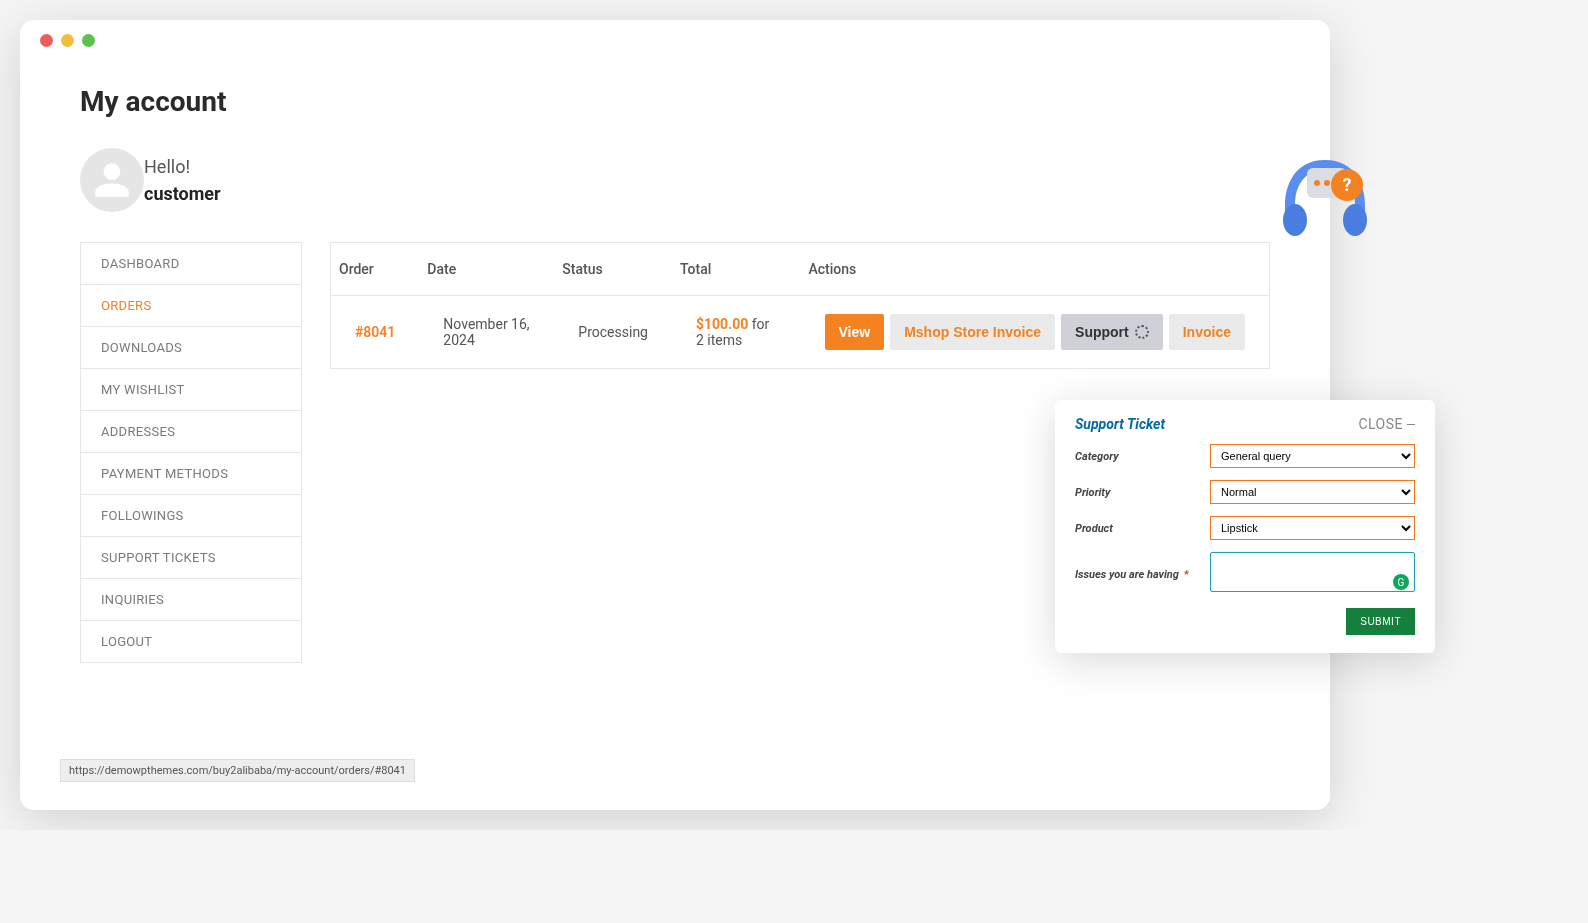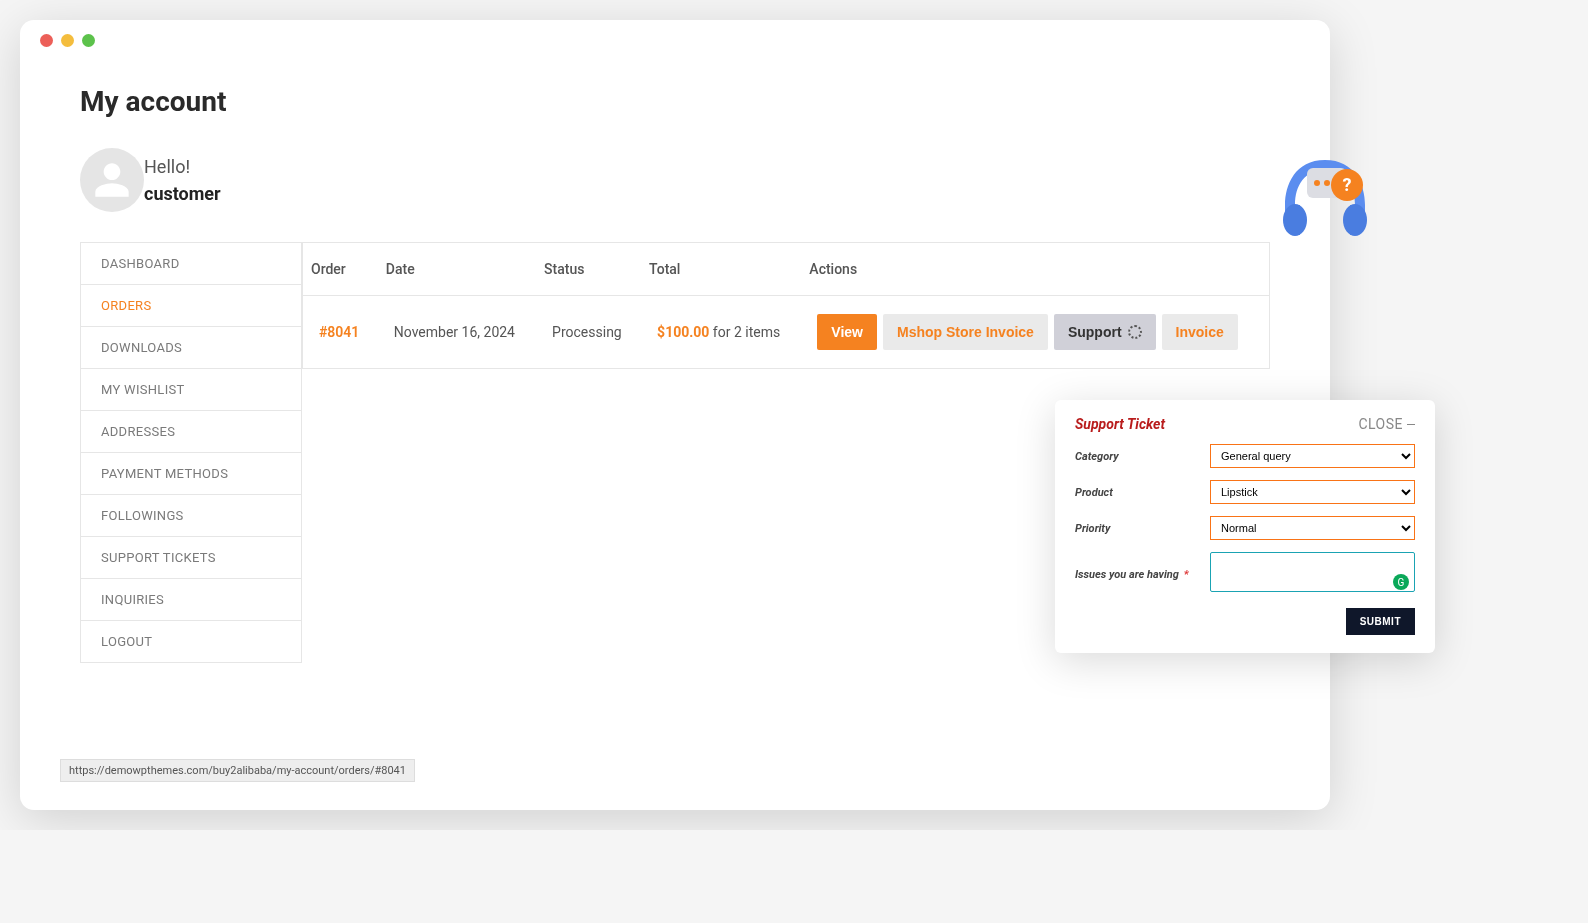--- a/index.html
+++ b/index.html
@@ -62,20 +62,21 @@
   color: #555;
   margin-bottom: 6px;
 }
 .greeting-text .username {
   font-size: 18px;
   font-weight: 700;
   color: #222;
 }
 .layout {
   display: flex;
+  gap: 28px;
   align-items: flex-start;
 }
 .sidebar {
   width: 222px;
   border: 1px solid #e6e6e6;
 }
 .sidebar-item {
   padding: 13px 20px;
   font-size: 13px;
   color: #7a7a7a;
@@ -95,21 +96,21 @@
 }
 .orders-table th {
   text-align: left;
   padding: 18px 8px;
   font-weight: 500;
   font-size: 14px;
   color: #555;
   border-bottom: 1px solid #e6e6e6;
 }
 .orders-table td {
-  padding: 18px 16px;
+  padding: 18px 24px;
   font-size: 14px;
   color: #555;
   vertical-align: middle;
 }
 .order-id { color: #f58220; font-weight: 600; }
 .price { color: #f58220; font-weight: 700; }
 .actions-cell {
   display: flex;
   gap: 6px;
   align-items: center;
@@ -141,21 +142,21 @@
   padding: 16px 20px 18px 20px;
   z-index: 10;
 }
 .popup-header {
   display: flex;
   justify-content: space-between;
   align-items: center;
   margin-bottom: 12px;
 }
 .popup-title {
-  color: #b91c1c;
+  color: #0369a1;
   font-style: italic;
   font-weight: 700;
   font-size: 14px;
 }
 .popup-close {
   font-size: 14px;
   color: #888;
   letter-spacing: 0.5px;
   cursor: pointer;
   display: flex;
@@ -202,24 +203,24 @@
   background: #0aa859;
   border-radius: 50%;
   display: flex;
   align-items: center;
   justify-content: center;
   color: #fff;
   font-size: 10px;
 }
 .submit-row { text-align: right; margin-top: 10px; }
 .btn-submit {
-  background: #0f172a;
+  background: #15803d;
   color: #fff;
   font-size: 10px;
-  font-weight: 700;
+  font-weight: 400;
   padding: 8px 14px;
   border: none;
   cursor: pointer;
   letter-spacing: 0.5px;
 }
 .headset-illustration {
   position: absolute;
   right: -55px;
   top: 120px;
   width: 120px;
@@ -336,29 +337,29 @@
         <span class="dash"></span>
       </span>
     </div>
     <div class="form-row">
       <span class="form-label">Category</span>
       <select class="form-select">
         <option>General query</option>
       </select>
     </div>
     <div class="form-row">
+      <span class="form-label">Priority</span>
+      <select class="form-select">
+        <option>Normal</option>
+      </select>
+    </div>
+    <div class="form-row">
       <span class="form-label">Product</span>
       <select class="form-select">
         <option>Lipstick</option>
-      </select>
-    </div>
-    <div class="form-row">
-      <span class="form-label">Priority</span>
-      <select class="form-select">
-        <option>Normal</option>
       </select>
     </div>
     <div class="form-row">
       <span class="form-label">
         <span>Issues you are having</span>
         <span class="star">*</span>
       </span>
       <div class="textarea-wrap">
         <textarea class="form-textarea" style=""></textarea>
         <span class="textarea-icon">G</span>

